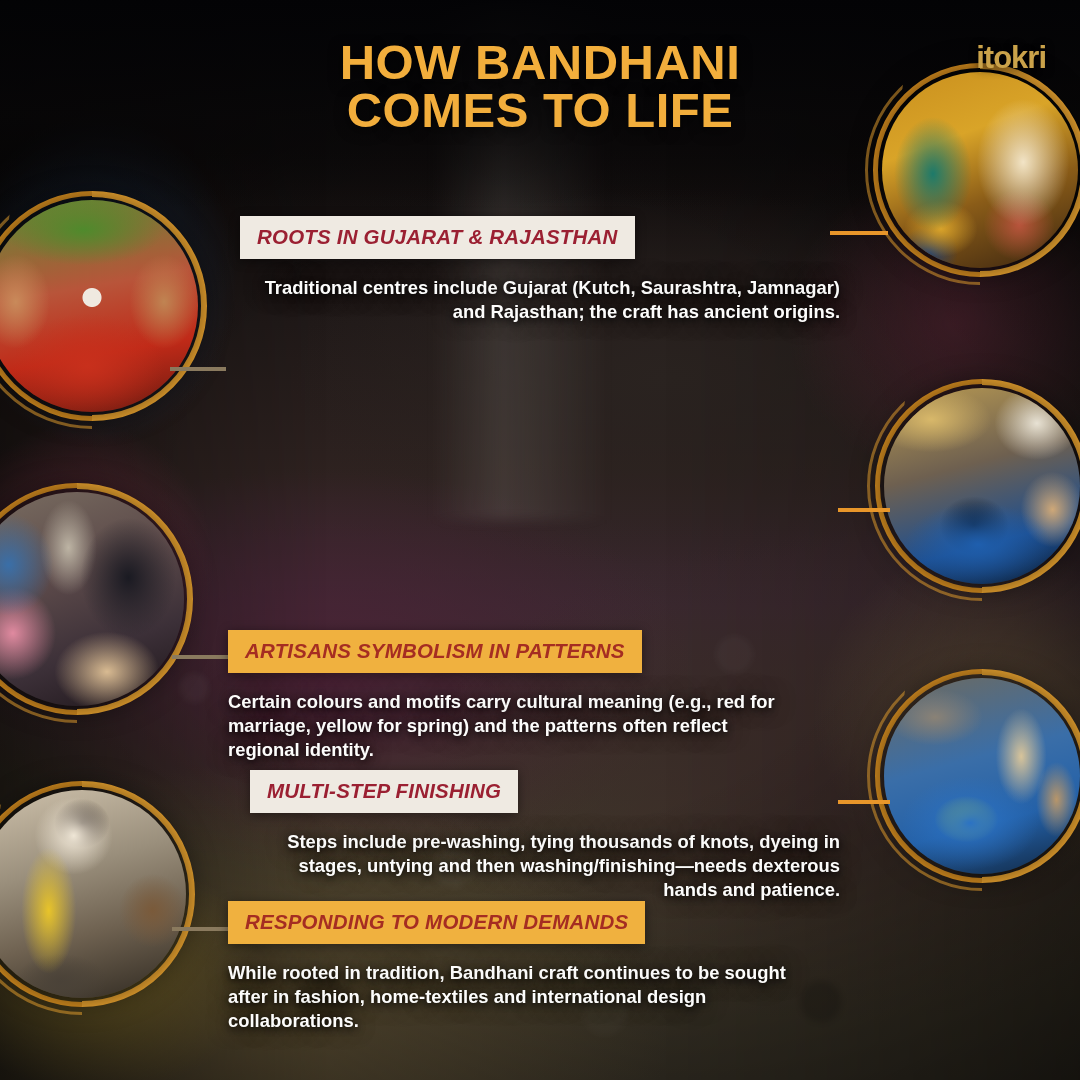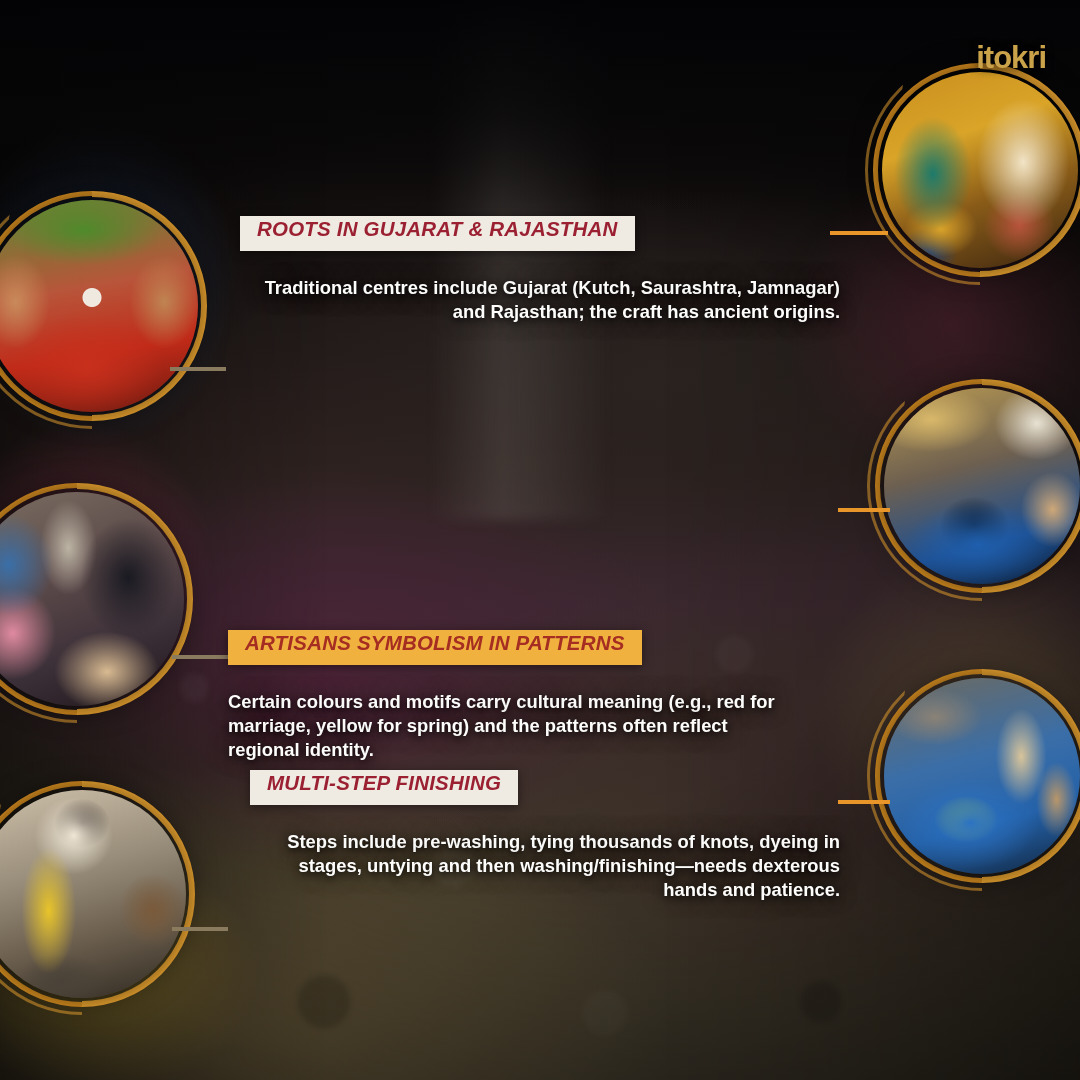--- a/index.html
+++ b/index.html
@@ -116,29 +116,29 @@
   .ring2{
     position:absolute; inset:-17px; border-radius:50%;
     border:3px solid rgba(240,168,49,.55);
     clip-path:polygon(50% 100%,0 100%,0 0,18% 0,14% 34%,26% 74%,50% 88%);
   }
 
   
   .row{ position:absolute; z-index:6; }
   .label{
     display:inline-block;
-    padding:1px 17px 10px;
+    padding:9px 17px 10px;
     font-size:20.5px; font-weight:bold; font-style:italic;
     letter-spacing:.2px; white-space:nowrap;
     box-shadow:0 2px 10px rgba(0,0,0,.45);
   }
   .label.cream{ background:#efeae2; color:#9b2032; }
   .label.amber{ background:#f0b13f; color:#a52d22; }
   .body{
-    margin-top:25px;
+    margin-top:17px;
     color:#fdfdfc; font-size:18.4px; font-weight:bold; line-height:1.30;
     text-shadow:0 2px 7px rgba(0,0,0,.85), 0 0 22px rgba(0,0,0,.6);
   }
   .r-right .label, .r-right .body{ text-align:right; }
   .r-left  .label, .r-left  .body{ text-align:left;  }
 
   .conn{ position:absolute; height:4px; z-index:5; }
   .conn.o{ background:#e8962a; }
   .conn.d{ background:#8a7a5e; }
 </style>
@@ -150,20 +150,24 @@
   <div class="bg">
     <div class="bg-base bg"></div>
     <div class="bg-figleft"></div>
     <div class="bg-figright"></div>
     <div class="bg-pillar"></div>
     <div class="bg-tex"></div>
     <div class="bg-vig"></div>
     <div class="bg-top"></div>
   </div>
 
+  <div class="title">
+    <span>HOW BANDHANI</span>
+    <span>COMES TO LIFE</span>
+  </div>
 
   <div class="logo">
     <span>itokri</span>
   </div>
 
   <div class="ring" style="left:882px; top:72px; width:196px; height:196px;">
       <div class="ring2"></div>
     </div>
   <div class="photo" style="left:882px; top:72px; width:196px; height:196px;">
     <div class="inner" style="background:
@@ -256,14 +260,18 @@
     <div class="body">Certain colours and motifs carry cultural meaning (e.g., red for marriage, yellow for spring) and the patterns often reflect regional identity.</div>
   </div>
 
   <div class="conn o" style="left:838px; top:800px; width:52px;"></div>
   <div class="row r-right" style="left:250px; top:770px; width:590px;">
     <div class="label cream">MULTI-STEP FINISHING</div>
     <div class="body">Steps include pre-washing, tying thousands of knots, dyeing in stages, untying and then washing/finishing—needs dexterous hands and patience.</div>
   </div>
 
   <div class="conn d" style="left:172px; top:927px; width:56px;"></div>
+  <div class="row r-left" style="left:228px; top:901px; width:560px;">
+    <div class="label amber">RESPONDING TO MODERN DEMANDS</div>
+    <div class="body">While rooted in tradition, Bandhani craft continues to be sought after in fashion, home-textiles and international design collaborations.</div>
+  </div>
 
 </div>
 
 </body></html>

